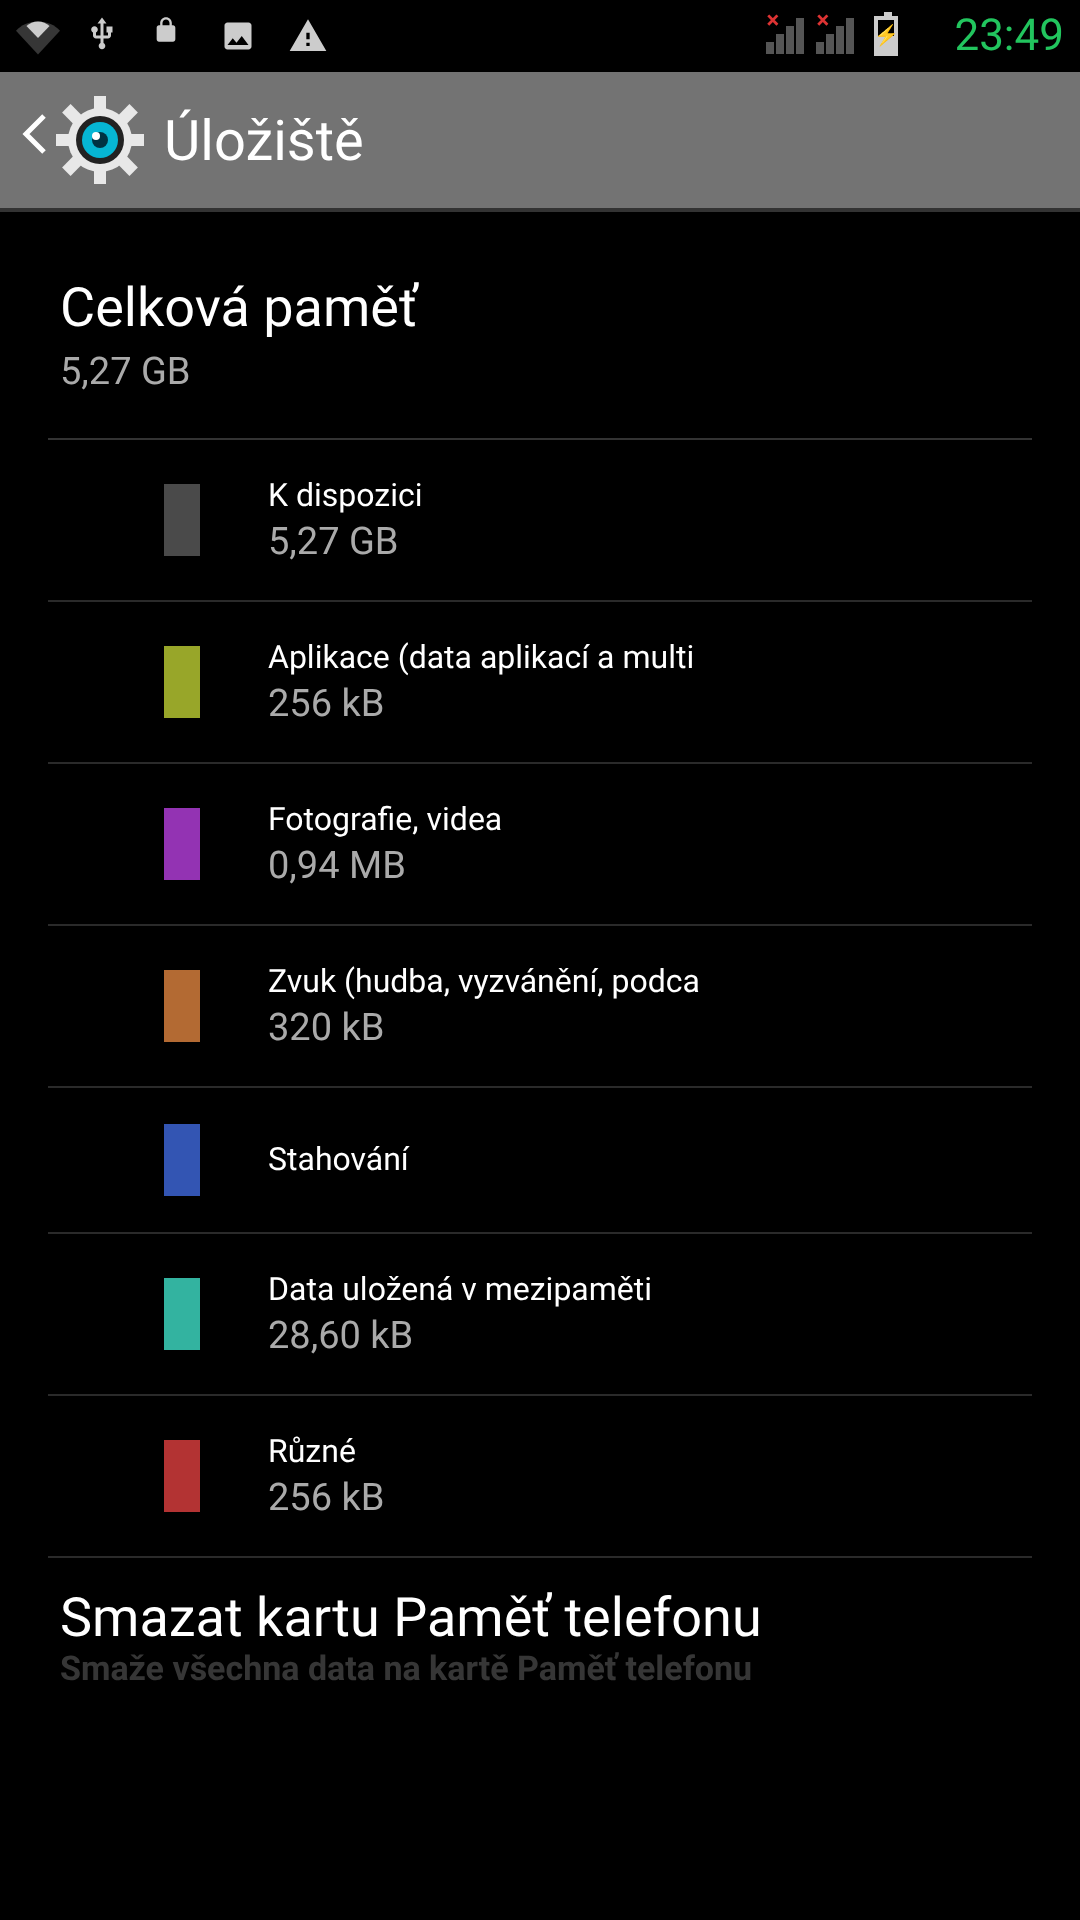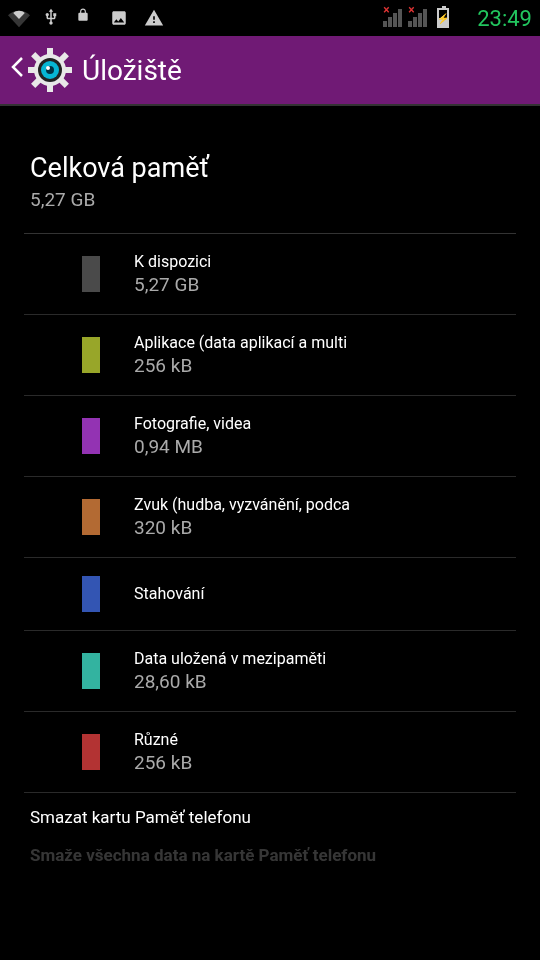--- a/index.html
+++ b/index.html
@@ -116,21 +116,21 @@
       font-size: 10px;
     }
     .clock {
       font-size: 22px;
       color: #22c55e;
       margin-left: 24px;
       font-weight: 400;
     }
     .action-bar {
       height: 70px;
-      background: #701a75;
+      background: #737373;
       display: flex;
       align-items: center;
       padding: 0 10px;
       border-bottom: 2px solid #333;
     }
     .back-chevron {
       color: #fff;
       font-size: 24px;
       margin-right: 4px;
     }
@@ -139,21 +139,21 @@
       height: 44px;
       position: relative;
       margin-right: 10px;
     }
     .action-title {
       font-size: 28px;
       font-weight: 400;
       color: #fff;
     }
     .content {
-      padding-top: 28px;
+      padding-top: 14px;
     }
     .section-header {
       padding: 18px 30px 8px 30px;
     }
     .section-title {
       font-size: 27px;
       font-weight: 400;
       color: #fff;
       margin-bottom: 4px;
     }
@@ -192,23 +192,23 @@
       margin-bottom: 2px;
     }
     .item-subtitle {
       font-size: 19px;
       color: #aaa;
     }
     .list-item {
       padding: 14px 30px 0 30px;
     }
     .list-title {
-      font-size: 17px;
-      color: #fff;
-      margin-bottom: 18px;
+      font-size: 27px;
+      color: #fff;
+      margin-bottom: 0;
     }
     .list-subtitle {
       font-size: 17px;
       color: #888;
       opacity: 0.4;
       font-weight: bold;
     }
   </style>
 </head>
 <body>

